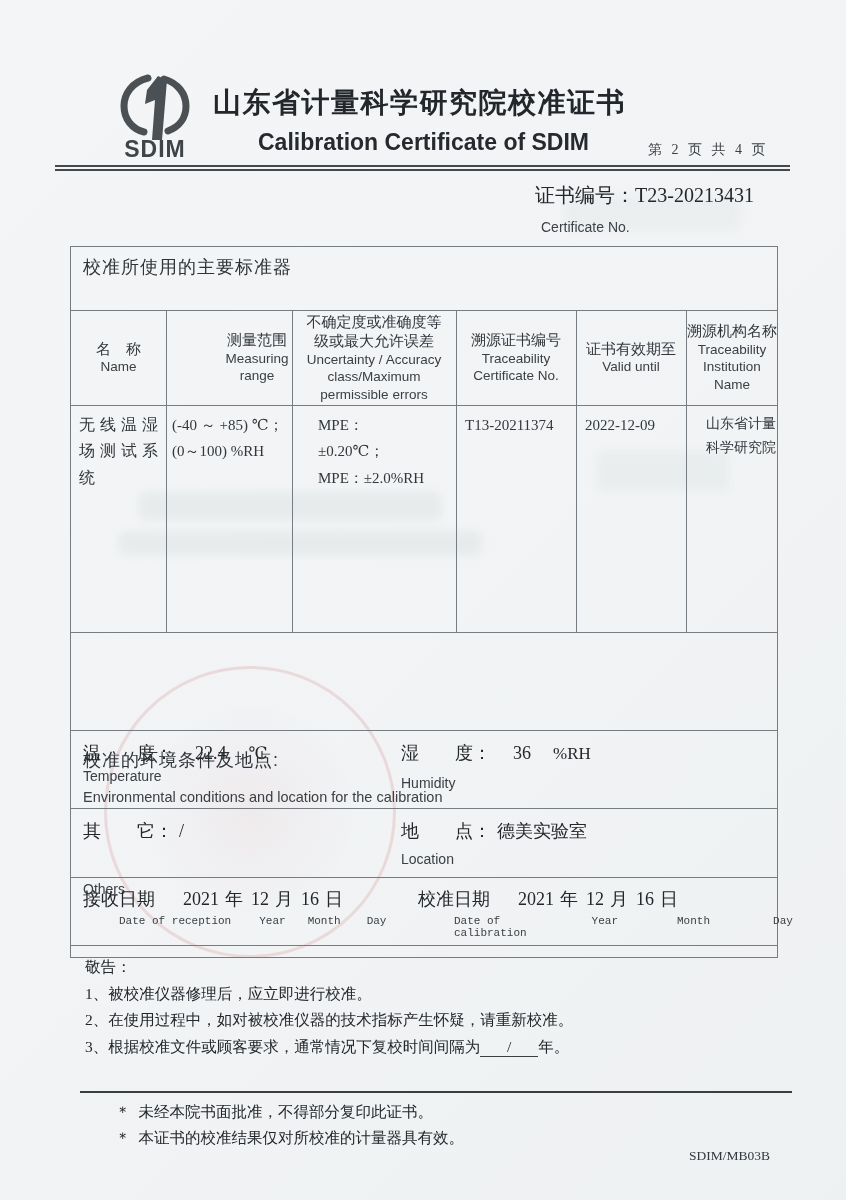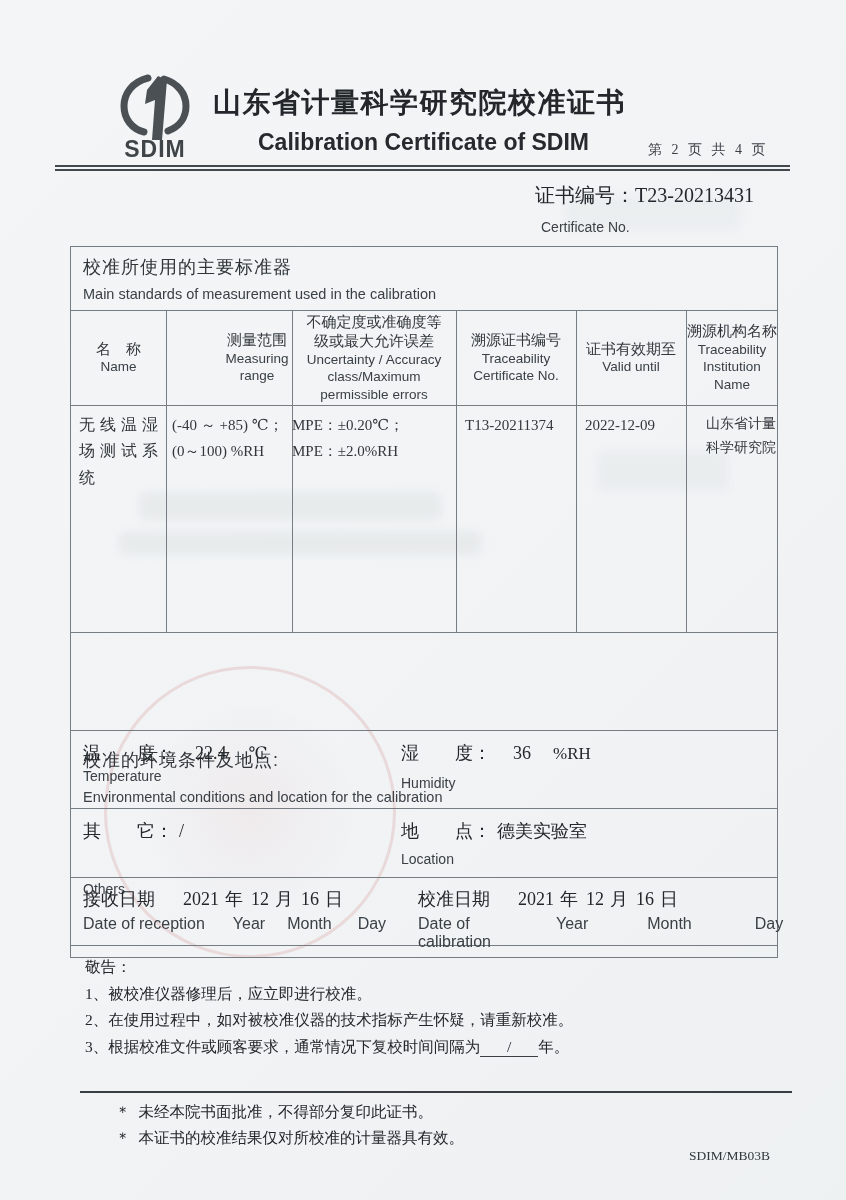--- a/index.html
+++ b/index.html
@@ -42,36 +42,36 @@
   .hc3{left:221px;width:164px;padding:0 10px;}
   .hc4{left:385px;width:120px;}
   .hc5{left:505px;width:110px;}
   .hc6{left:615px;width:92px;}
   .hc2 .en{max-width:92px;}
   .hc4 .en{max-width:112px;}
   .hc6 .en{max-width:86px;}
   .dcell{position:absolute;top:158px;height:227px;font-family:var(--serif);font-size:15px;color:#32373c;line-height:1.75;}
   .dc1{left:0;width:95px;padding:7px 8px;text-align:justify;text-justify:inter-character;word-break:break-all;font-size:16px;line-height:1.65;}
   .dc2{left:95px;width:126px;padding:7px 6px;}
-  .dc3{left:221px;width:164px;padding:7px 0;}
+  .dc3{left:221px;width:164px;padding:7px 26px;}
   .dc4{left:385px;width:120px;padding:7px 9px;}
   .dc5{left:505px;width:110px;padding:7px 9px;}
   .dc6{left:615px;width:93px;padding:7px 3px 7px 7px;font-size:14px;word-break:break-all;line-height:1.7;text-align:right;}
   
   .sec2{position:absolute;left:12px;top:501px;}
   .sec2 .sec-en{margin-top:17px;}
   .env-item{position:absolute;font-family:var(--serif);font-size:18px;color:var(--ink-dark);display:flex;align-items:baseline;white-space:pre;}
   .env-item .val{margin-left:22px;}
   .env-item .unit{margin-left:22px;font-size:17px;}
   .env-en{position:absolute;font-family:var(--sans);font-size:14px;color:#3a4045;}
   
   .date-zh{position:absolute;font-family:var(--serif);font-size:18px;color:var(--ink-dark);white-space:pre;display:flex;align-items:baseline;}
   .date-zh .lbl{margin-right:20px;}
   .date-zh .num{margin:0 6px 0 8px;}
-  .date-en{position:absolute;font-family:Liberation Sans, sans-serif;font-size:16px;color:#3a4045;display:flex;}
+  .date-en{position:absolute;font-family:Liberation Mono, monospace;font-size:11px;color:#3a4045;display:flex;margin-left:36px;}
   .date-en .u1{margin-left:28px;} .date-en .u2{margin-left:22px;} .date-en .u3{margin-left:26px;}
   
   .notice{position:absolute;left:14px;top:707px;width:670px;font-family:var(--serif);font-size:15.5px;color:var(--ink-dark);line-height:1.72;}
   .notice .uline{display:inline-block;min-width:58px;text-align:center;border-bottom:1px solid #3a3f44;line-height:1.15;}
   
   .foot-rule{position:absolute;left:80px;top:1091px;width:712px;height:2px;background:#393e43;}
   .foot-note{position:absolute;left:115px;font-family:var(--serif);font-size:15.5px;color:var(--ink-dark);}
   .foot-note .b{margin-right:8px;}
   .form-code{position:absolute;left:648px;top:1148px;width:122px;text-align:right;font-family:var(--serif);font-size:13.5px;color:#32373c;}
   
@@ -120,21 +120,20 @@
     <div class="hline" style="top:698px;"></div>
 
     <div class="vline" style="left:95px;"></div>
     <div class="vline" style="left:221px;"></div>
     <div class="vline" style="left:385px;"></div>
     <div class="vline" style="left:505px;"></div>
     <div class="vline" style="left:615px;"></div>
 
     <div class="sec1">
       <div class="sec-zh">校准所使用的主要标准器</div>
-      <div class="sec-en">Main standards of measurement used in the calibration</div>
     </div>
 
     <div class="hcell hc1">
       <div class="zh">名　称</div>
       <div class="en">Name</div>
     </div>
     <div class="hcell hc2">
       <div class="zh">测量范围</div>
       <div class="en">Measuring range</div>
     </div>

